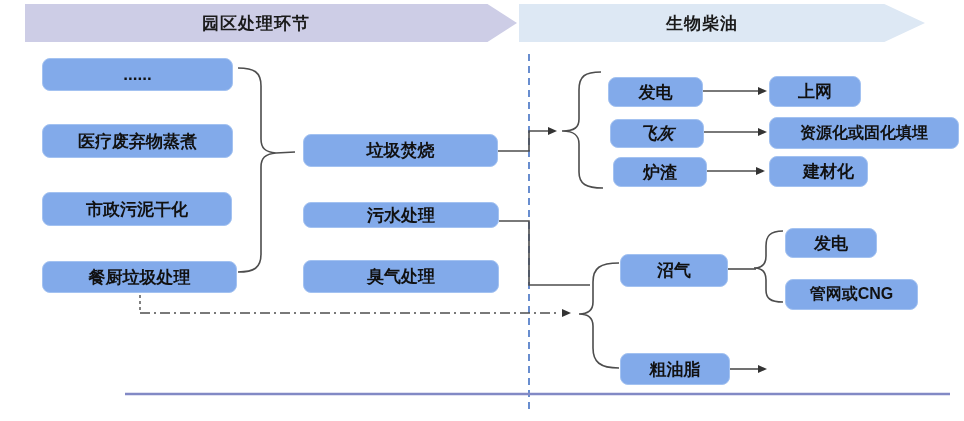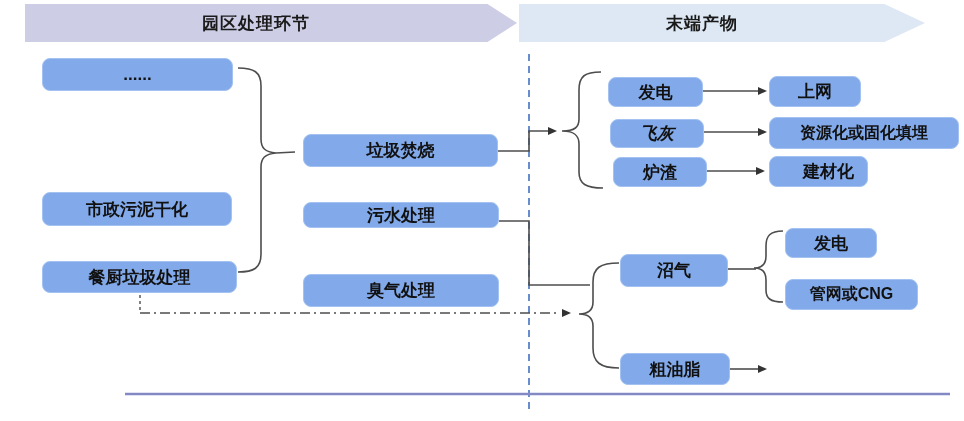--- a/index.html
+++ b/index.html
@@ -83,30 +83,31 @@
              C763,268 766,273 766,280 L766,290 C766,298 770,302 783,302"></path>
 
     <line class="wire" x1="730" y1="369" x2="758" y2="369"></line>
     <polygon class="head" points="767,369 758,365 758,373"></polygon>
   </svg>
 
   <div class="banner process">
     <span>园区处理环节</span>
   </div>
   <div class="banner products">
-    <span>末端产物</span>
+    <span>生物柴油</span>
   </div>
 
   <div class="node" style="left:42px;top:58px;width:191px;height:33px;">......</div>
+  <div class="node" style="left:42px;top:124px;width:191px;height:34px;">医疗废弃物蒸煮</div>
   <div class="node" style="left:42px;top:192px;width:190px;height:34px;">市政污泥干化</div>
   <div class="node" style="left:42px;top:261px;width:195px;height:32px;">餐厨垃圾处理</div>
 
   <div class="node" style="left:303px;top:134px;width:195px;height:33px;">垃圾焚烧</div>
   <div class="node" style="left:303px;top:202px;width:196px;height:26px;">污水处理</div>
-  <div class="node" style="left:303px;top:274px;width:196px;height:33px;">臭气处理</div>
+  <div class="node" style="left:303px;top:260px;width:196px;height:33px;">臭气处理</div>
 
   <div class="node" style="left:608px;top:77px;width:95px;height:30px;">发电</div>
   <div class="node" style="left:769px;top:76px;width:92px;height:31px;">上网</div>
   <div class="node" style="left:610px;top:119px;width:94px;height:29px;font-style:italic;">飞灰</div>
   <div class="node small" style="left:769px;top:117px;width:190px;height:32px;">资源化或固化填埋</div>
   <div class="node" style="left:613px;top:157px;width:94px;height:30px;">炉渣</div>
   <div class="node" style="left:769px;top:156px;width:99px;height:31px;padding-left:20px;">建材化</div>
 
   <div class="node" style="left:620px;top:254px;width:108px;height:33px;">沼气</div>
   <div class="node" style="left:785px;top:228px;width:92px;height:30px;">发电</div>

